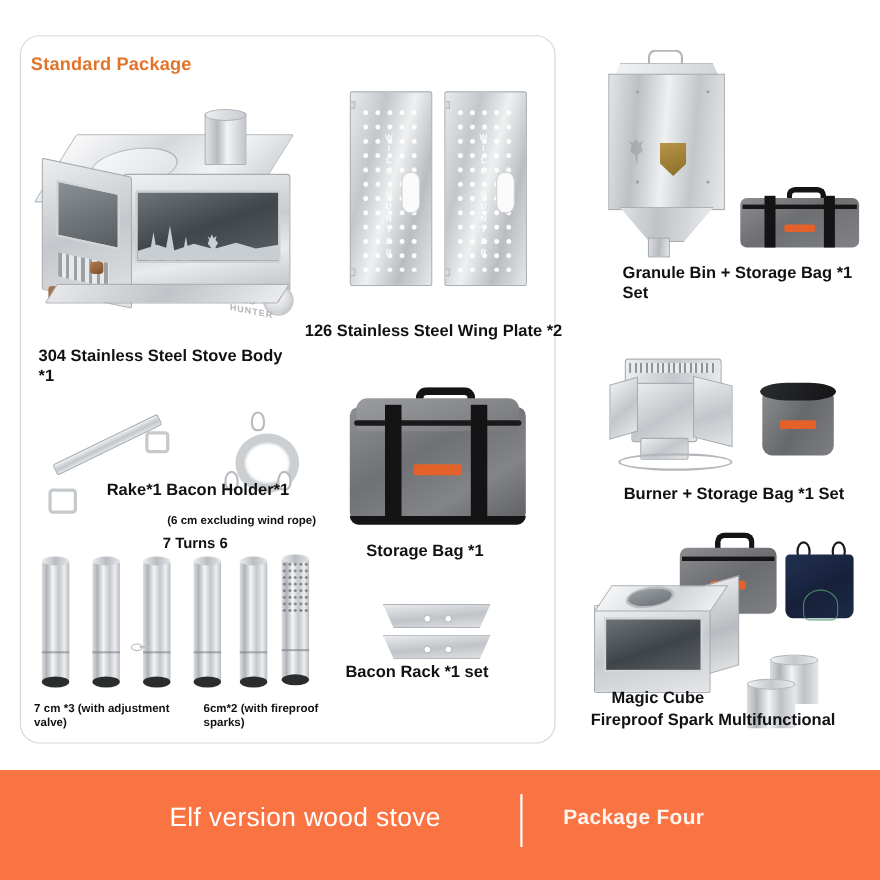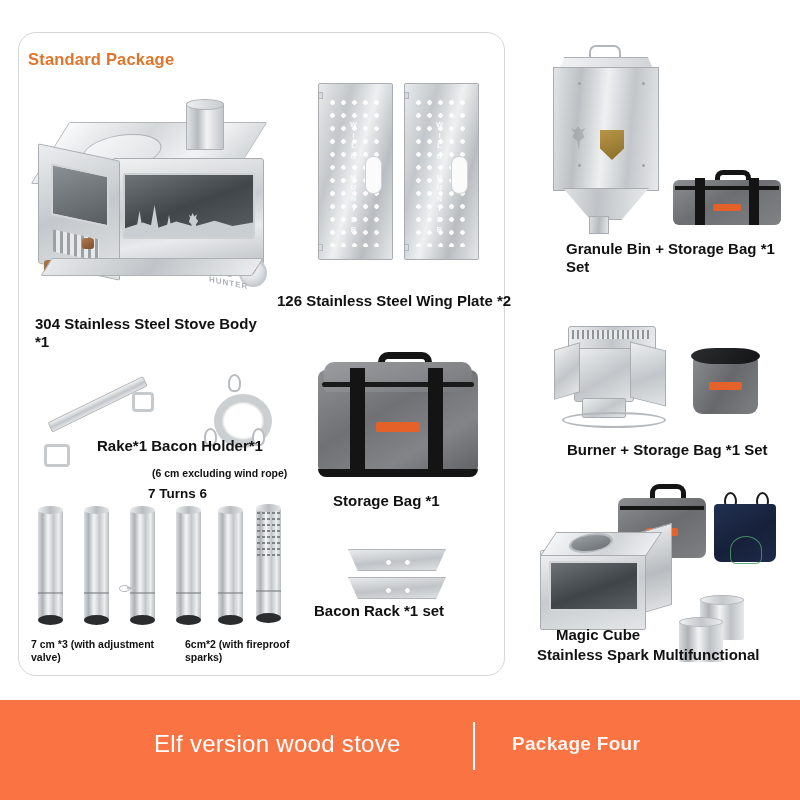--- a/index.html
+++ b/index.html
@@ -633,20 +633,20 @@
       <div class="cu-open"></div>
     </div>
     <div class="cu-top"></div>
     <div class="cu-hole"></div>
   </div>
 
   <div class="cyl" style="left:700px; top:600px;"></div>
   <div class="cyl" style="left:679px; top:622px;"></div>
 
   <div class="cap big" style="left:556px; top:626px;">Magic Cube</div>
-  <div class="cap big" style="left:537px; top:646px;">Stainless Spark Multifunctional</div>
+  <div class="cap big" style="left:537px; top:646px;">Fireproof Spark Multifunctional</div>
 
   <div class="banner"></div>
   <div class="banner-main">Elf version wood stove</div>
   <div class="banner-div"></div>
   <div class="banner-sub">Package Four</div>
 
 </div>
 
 </body></html>

